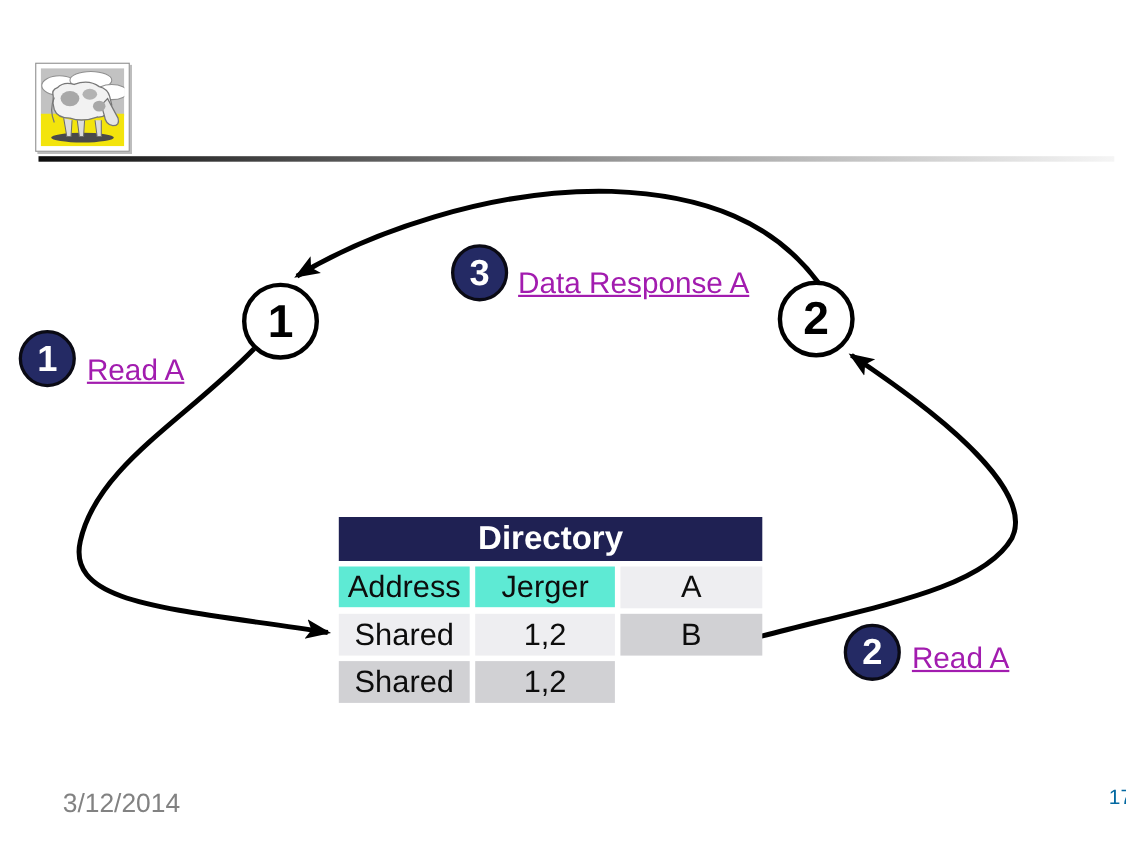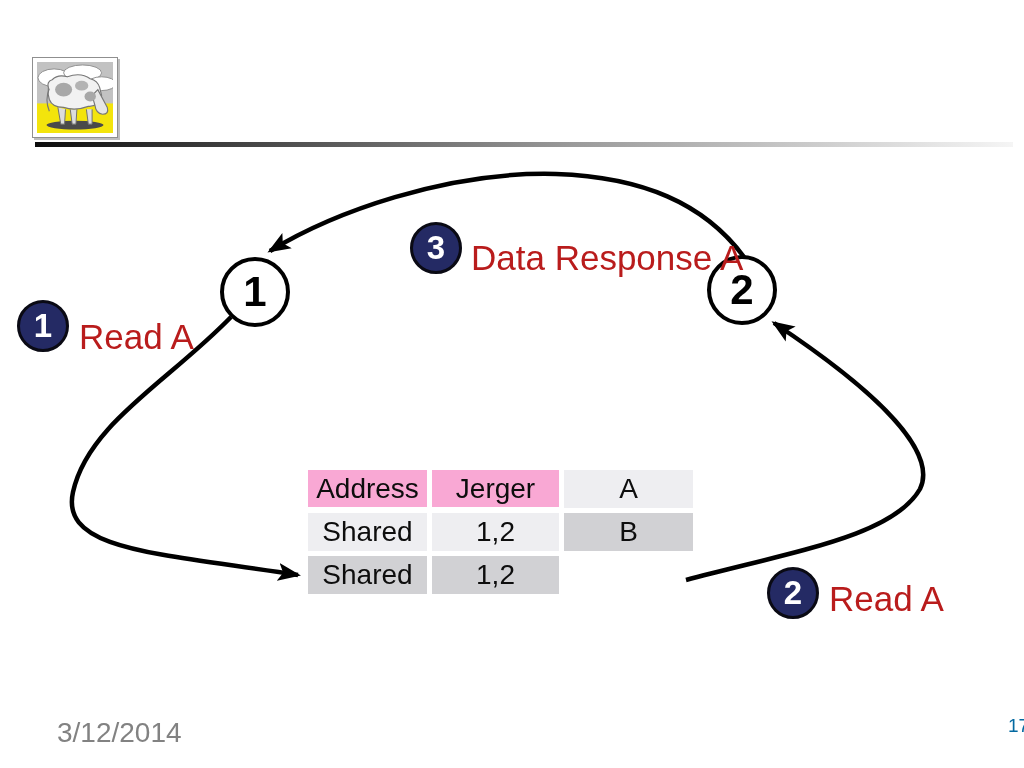--- a/index.html
+++ b/index.html
@@ -34,42 +34,42 @@
   .node2{left:707px;top:255px;}
   .badge{
     position:absolute;width:52px;height:52px;border-radius:50%;
     background:#242A64;border:3px solid #0a0a14;box-sizing:border-box;
     display:flex;align-items:center;justify-content:center;
     font-size:33px;font-weight:700;color:#fff;
   }
   .badge1{left:17px;top:300px;}
   .badge3{left:410px;top:222px;}
   .badge2{left:767px;top:567px;}
-  .dlabel{position:absolute;font-size:35px;color:#b91c1c;white-space:nowrap;line-height:33px;}
+  .dlabel{position:absolute;font-size:27px;color:#a21caf;white-space:nowrap;line-height:33px;text-decoration:underline;}
   .lab-read{left:79px;top:320px;}
   .lab-resp{left:471px;top:241px;}
   .lab-fwd{left:829px;top:582px;}
   
   .tbl{
     position:absolute;left:308px;top:470px;width:375px;
     display:grid;grid-template-columns:119px 127px 129px;gap:5px;
   }
   .tbl-title{
     grid-column:1 / -1;height:40px;background:#1F2153;color:#fff;
     font-weight:700;font-size:30px;display:flex;align-items:center;justify-content:center;
   }
   .cell{
     height:37px;display:flex;align-items:center;justify-content:center;
     font-size:28px;color:#0d0d0d;
   }
-  .ch{background:#f9a8d4;}
+  .ch{background:#5eead4;}
   .ra{background:#EEEEF1;height:38px;}
   .rb{background:#D1D1D4;height:38px;}
   
-  .footer-date{position:absolute;left:57px;top:717px;font-size:28px;color:#828282;}
+  .footer-date{position:absolute;left:57px;top:717px;font-size:24px;color:#828282;}
   .footer-credit{position:absolute;left:0;top:717px;width:1024px;text-align:center;font-size:20px;color:#828282;}
   .footer-page{position:absolute;left:1008px;top:715px;font-size:19px;color:#0369a1;}
 </style>
 </head>
 <body>
 
 <div class="slide">
 
   <div class="logo-box">
     <svg viewBox="0 0 80 72" preserveAspectRatio="none">
@@ -119,20 +119,21 @@
   <div class="dlabel lab-resp">Data Response A</div>
 
   <div class="badge badge2">
     <span>2</span>
   </div>
   <div class="dlabel lab-fwd">
     <div>Read A</div>
   </div>
 
   <div class="tbl">
+    <div class="tbl-title">Directory</div>
 
     <div class="cell ch">Address</div>
     <div class="cell ch">Jerger</div>
 
     <div class="cell ra">A</div>
     <div class="cell ra">Shared</div>
     <div class="cell ra">1,2</div>
 
     <div class="cell rb">B</div>
     <div class="cell rb">Shared</div>

